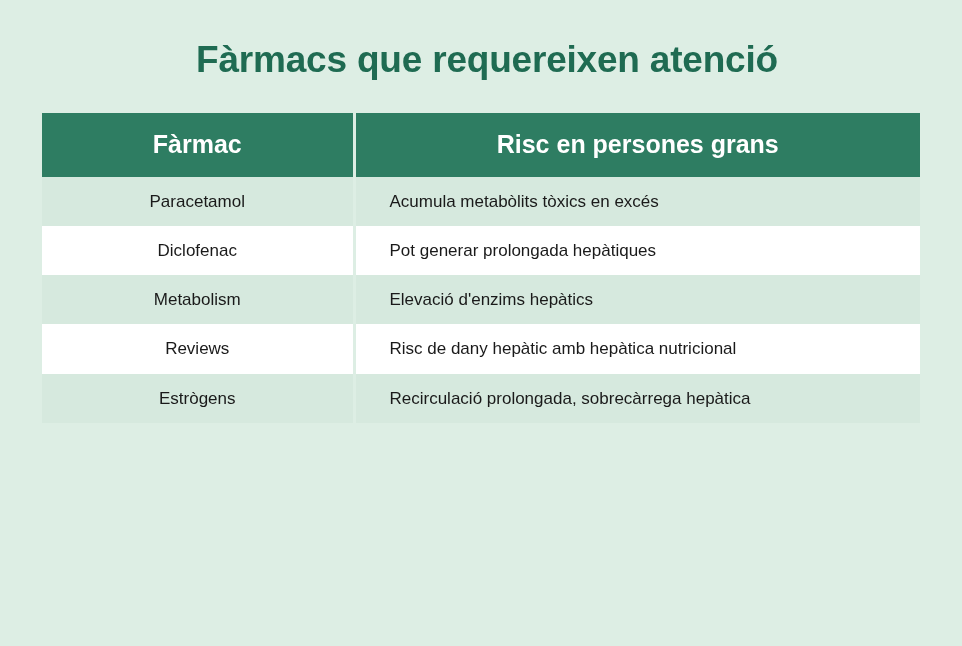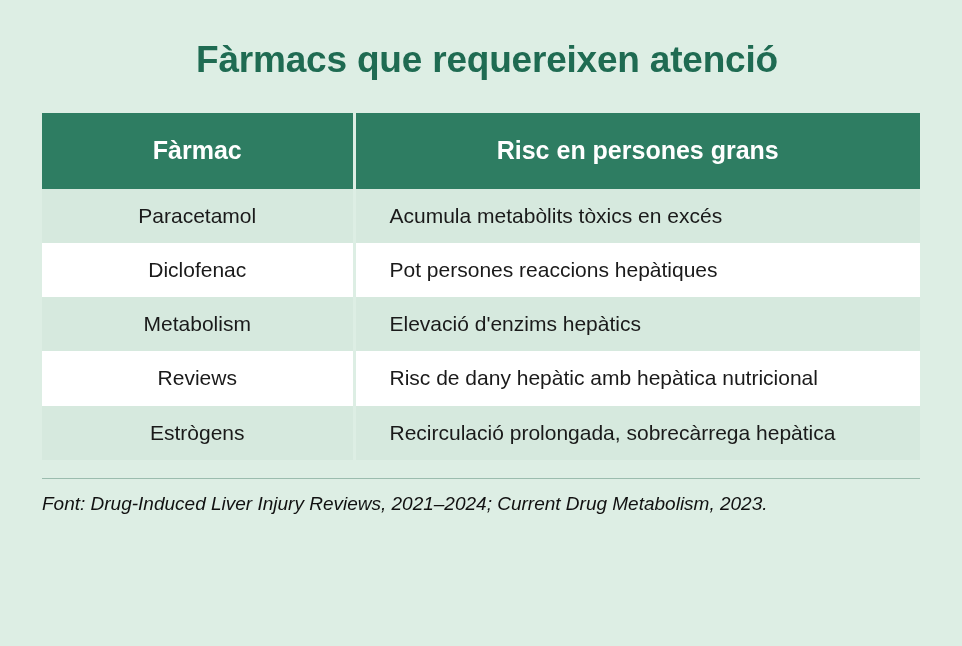--- a/index.html
+++ b/index.html
@@ -41,31 +41,31 @@
     table-layout: fixed;
   }
   table.drug-table col.c1 { width: 312px; }
   table.drug-table col.c2 { width: 566px; }
 
   thead th {
     background: #2e7d62;
     color: #ffffff;
     font-size: 25px;
     font-weight: bold;
-    height: 76px;
+    height: 64px;
     vertical-align: middle;
     text-align: center;
     padding: 0 10px;
     box-sizing: border-box;
   }
   thead th.h1 {
     border-right: 3px solid #ddeee4;
   }
   tbody td {
-    font-size: 21px;
+    font-size: 17px;
     color: #1a1a1a;
     padding: 14px 18px;
     vertical-align: middle;
     box-sizing: border-box;
     line-height: 1.25;
   }
   tbody td.col-drug {
     text-align: center;
     border-right: 3px solid #ddeee4;
   }
@@ -106,33 +106,32 @@
           <th class="h2">Risc en persones grans</th>
         </tr>
       </thead>
       <tbody>
         <tr class="odd">
           <td class="col-drug">Paracetamol</td>
           <td class="col-risk">Acumula metabòlits tòxics en excés</td>
         </tr>
         <tr class="even">
           <td class="col-drug">Diclofenac</td>
-          <td class="col-risk">Pot persones reaccions hepàtiques</td>
+          <td class="col-risk">Pot generar prolongada hepàtiques</td>
         </tr>
         <tr class="odd">
           <td class="col-drug">Metabolism</td>
           <td class="col-risk">Elevació d'enzims hepàtics</td>
         </tr>
         <tr class="even">
           <td class="col-drug">Reviews</td>
           <td class="col-risk">Risc de dany hepàtic amb hepàtica nutricional</td>
         </tr>
         <tr class="odd">
           <td class="col-drug">Estrògens</td>
           <td class="col-risk">Recirculació prolongada, sobrecàrrega hepàtica</td>
         </tr>
       </tbody>
     </table>
   </div>
 
-  <div class="source">Font: Drug-Induced Liver Injury Reviews, 2021–2024; Current Drug Metabolism, 2023.</div>
 
 </div>
 
 </body></html>

